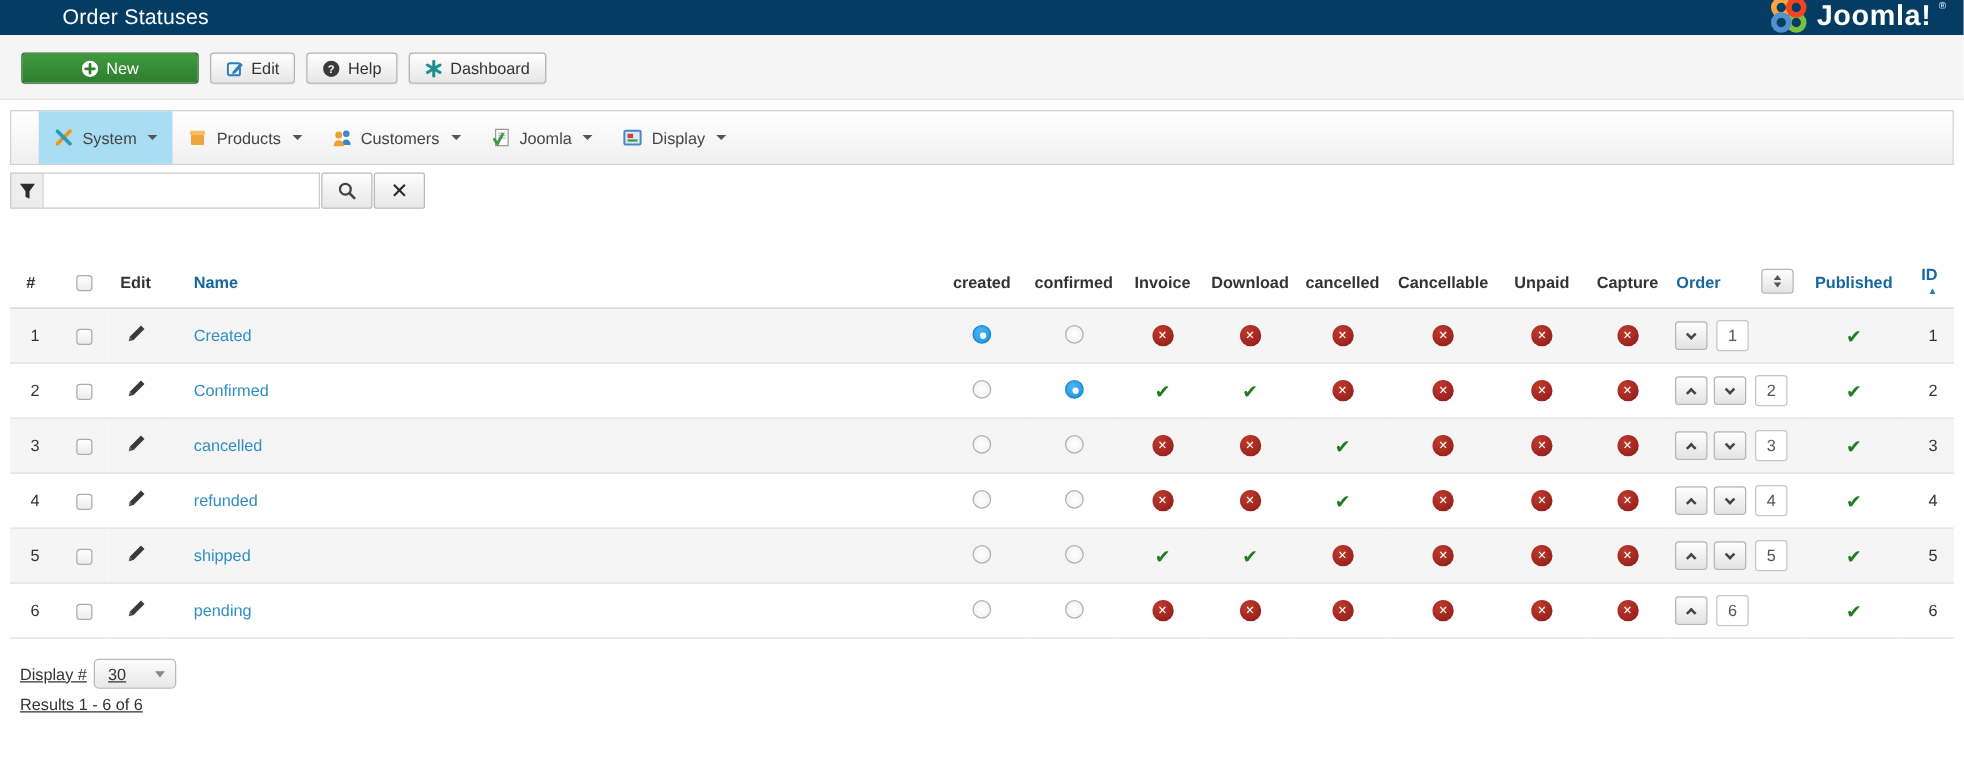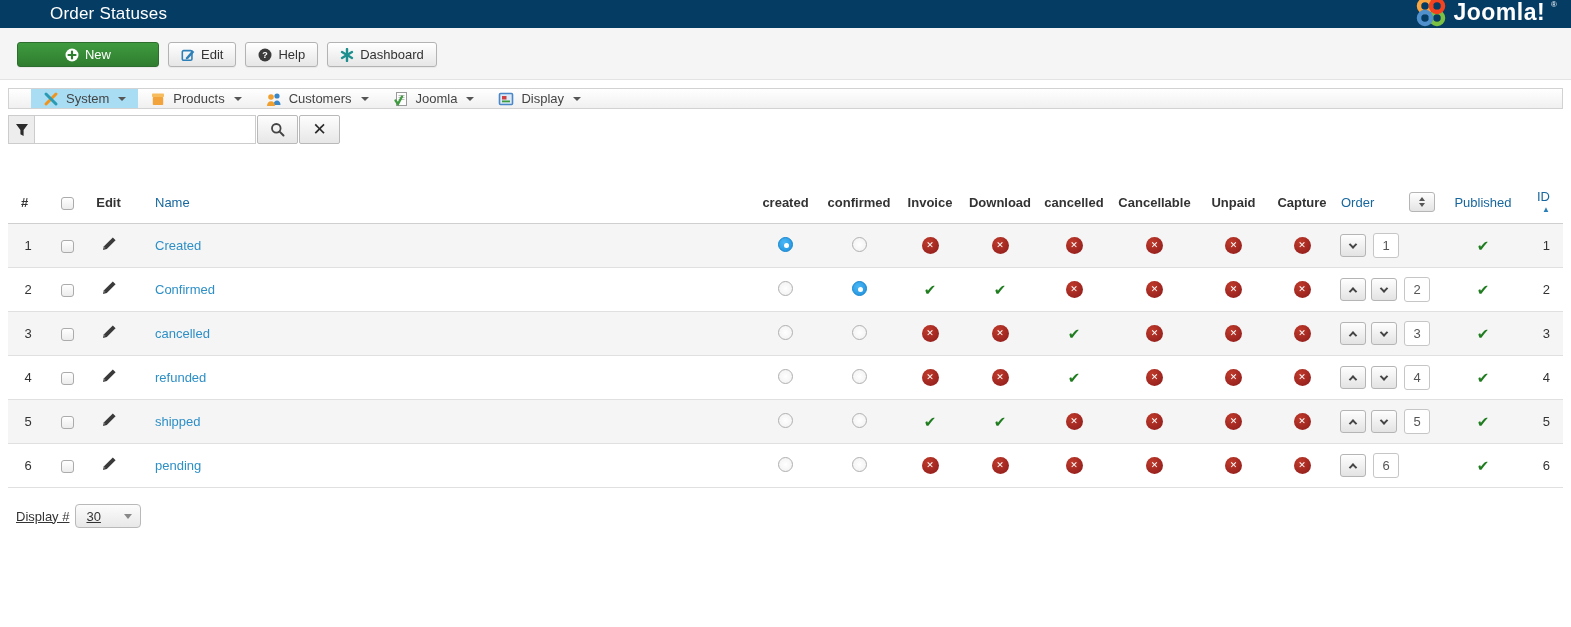--- a/index.html
+++ b/index.html
@@ -15,41 +15,41 @@
 
   
   .subhead { height:52px; background:#f5f5f6; border-bottom:1px solid #e3e3e3; padding:14px 0 0 17px; display:flex; align-items:flex-start; }
   .btn { height:25px; display:inline-flex; align-items:center; justify-content:center; gap:6px;
          padding:0 12px; margin-right:9px; font-size:13px; color:#333;
          border:1px solid #b3b3b3; border-radius:3px;
          background:linear-gradient(#ffffff,#e6e6e6); cursor:pointer; box-shadow:0 1px 1px rgba(0,0,0,.05); }
   .btn-new { width:142px; color:#fff; border:1px solid #2d6d2d; background:linear-gradient(#3f9b3f,#2f7d2f); }
 
   
-  .menubar { margin:8px 8px 0 8px; height:21px; border:1px solid #d2d2d2;
+  .menubar { margin:8px 8px 0 8px; height:44px; border:1px solid #d2d2d2;
              background:linear-gradient(#ffffff,#f0f0f0); display:flex; align-items:stretch; padding-left:22px; }
   .menu-item { display:flex; align-items:center; gap:7px; padding:0 12px; font-size:13px; color:#444; cursor:pointer; }
   .menu-item.active { background:#a8ddf4; }
   .caret { width:0; height:0; border-left:4px solid transparent; border-right:4px solid transparent; border-top:4px solid #555; margin-left:2px; }
 
   
   .filterbar { margin:6px 8px 0 8px; display:flex; align-items:stretch; height:29px; }
   .funnel-box { width:27px; border:1px solid #ccc; background:#ededee; display:flex; align-items:center; justify-content:center; }
   .search-input { width:221px; border:1px solid #ccc; border-left:none; padding:0 8px; font-size:13px; outline:none; color:#333; }
   .fbtn { width:41px; border:1px solid #b9b9b9; background:linear-gradient(#fdfdfd,#e7e7e7); display:flex; align-items:center; justify-content:center; cursor:pointer; margin-left:1px; border-radius:2px; font-weight:bold; }
   .clear-x { font-size:17px; font-weight:bold; color:#2b2b2b; line-height:1; }
 
   
   table { width:1555px; margin:37px 8px 0 8px; border-collapse:collapse; table-layout:fixed; font-size:13px; }
   th { font-weight:bold; color:#333; padding:9px 0; border-bottom:1px solid #cfcfcf; vertical-align:middle; text-align:center; }
   th.h-num { text-align:left; padding-left:13px; }
   th.h-name { text-align:left; padding-left:24px; }
   th.h-order { padding-left:8px; padding-right:8px; }
   th.h-id { text-align:right; padding-right:13px; line-height:1.15; }
-  a.hlink { color:#17679e; text-decoration:none; font-weight:normal; cursor:pointer;text-align:right; }
+  a.hlink { color:#17679e; text-decoration:none; font-weight:bold; cursor:pointer;text-align:right; }
   .sort-asc { color:#2a7fb8; font-size:8px; display:block; }
   td { height:44px; border-bottom:1px solid #e0e0e0; text-align:center; vertical-align:middle; color:#333; }
   tr.stripe td { background:#f5f5f5; }
   td.c-name { text-align:left; padding-left:24px; }
   td.c-order { text-align:left; padding-left:7px; }
   td.c-id { text-align:right; padding-right:13px; }
   a.rowlink { color:#2d8fc6; text-decoration:none; cursor:pointer; }
 
   .cb { display:inline-block; width:13px; height:13px; border:1px solid #ababab; border-radius:3px;
         background:linear-gradient(#ffffff,#ececec); vertical-align:middle; cursor:pointer; }
@@ -492,13 +492,14 @@
 </table>
 
 <div class="pagefoot">
   <div class="display-row">
     <span>Display #</span>
     <span class="select">
       <span>30</span>
       <span class="select-caret"></span>
     </span>
   </div>
+  <div class="results">Results 1 - 6 of 6</div>
 </div>
 
 </body></html>

